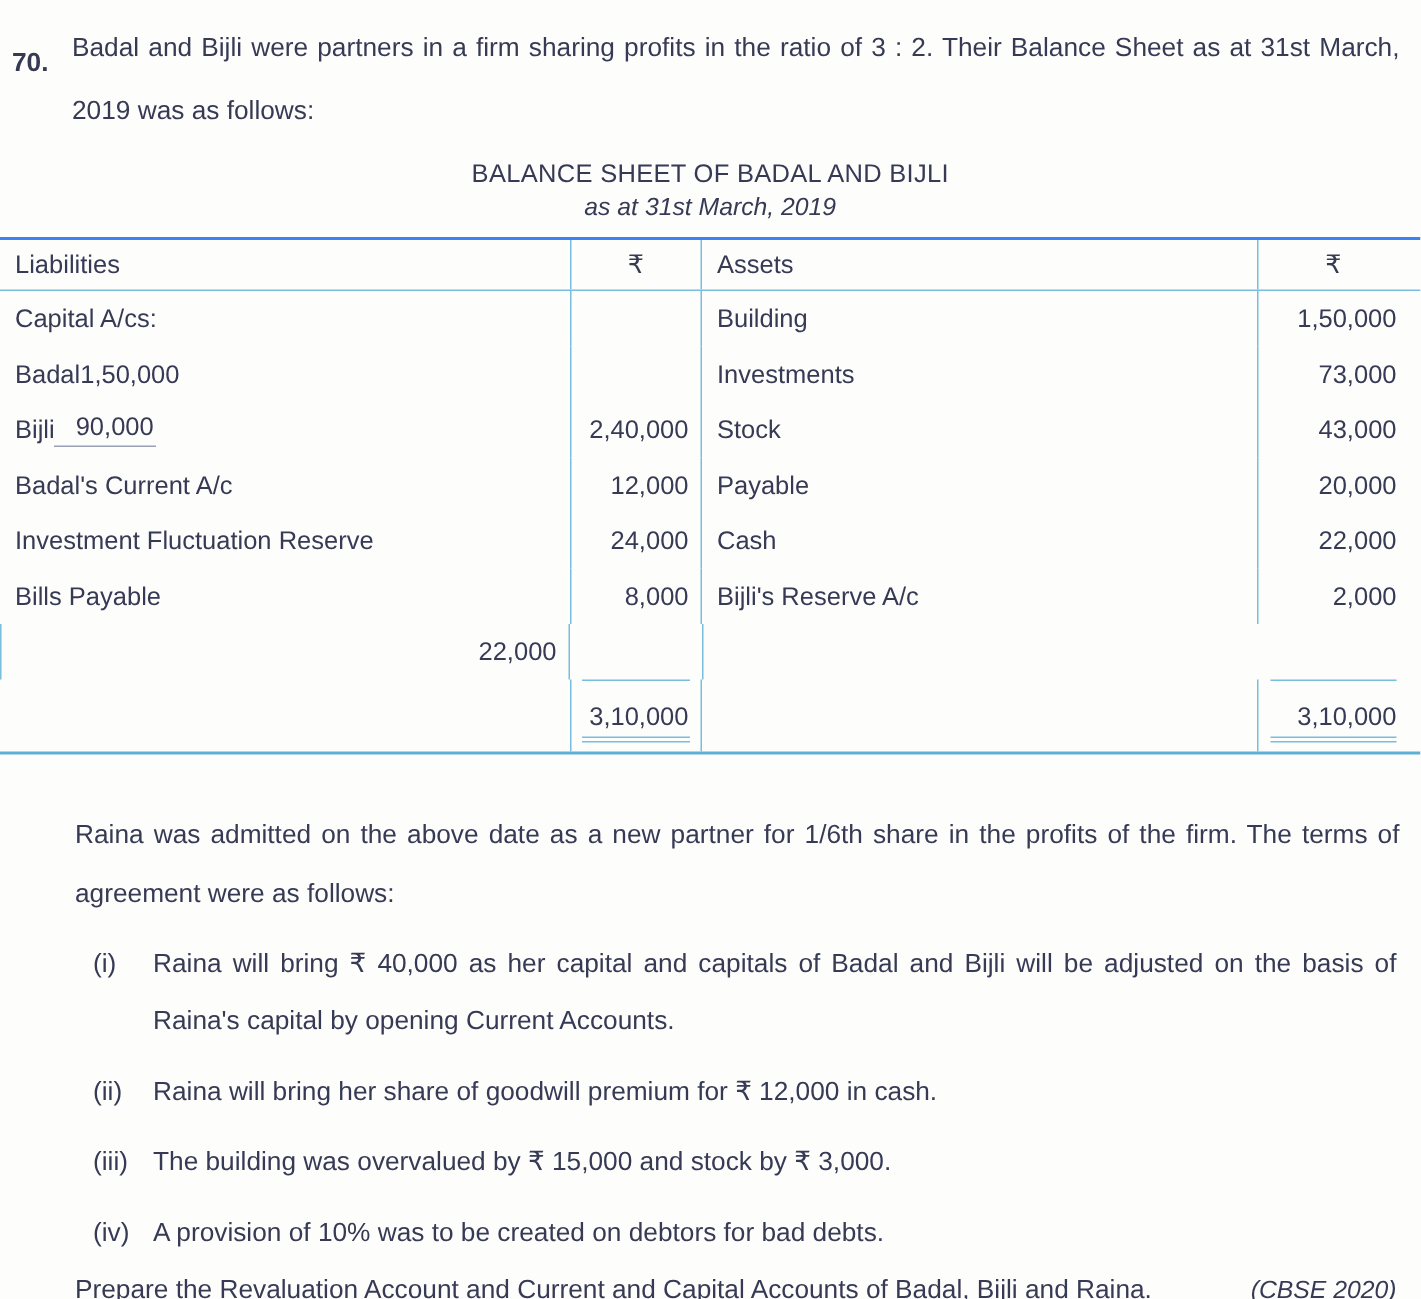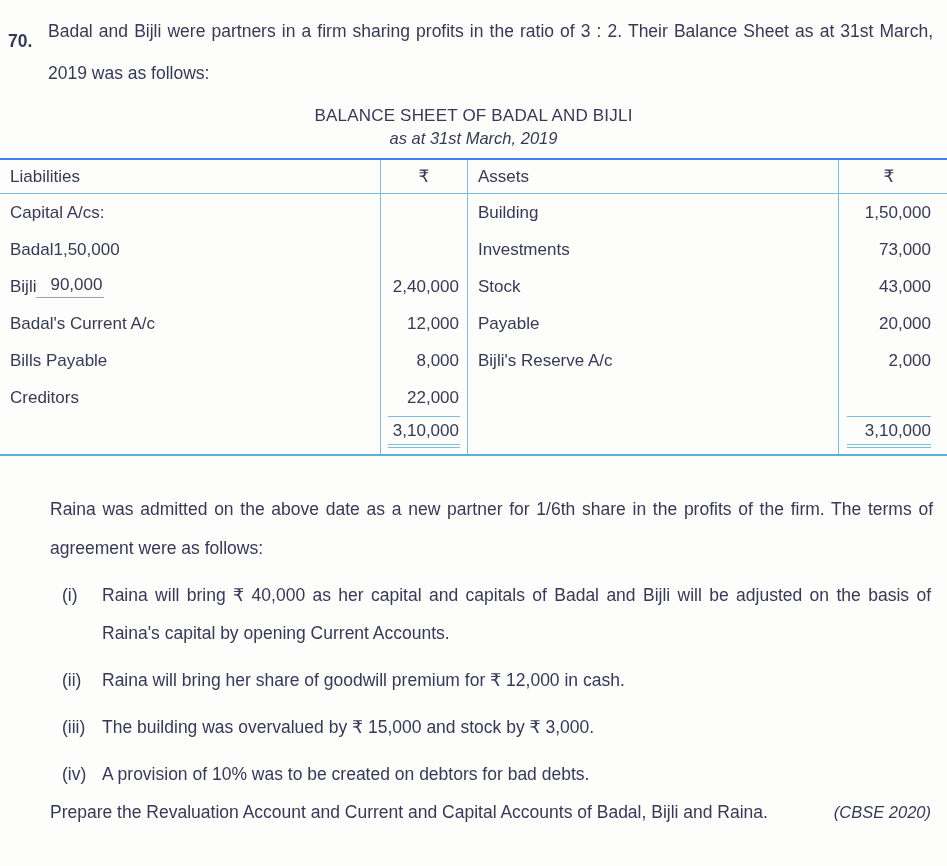--- a/index.html
+++ b/index.html
@@ -59,21 +59,21 @@
   .liab-sub { text-align: right; padding-right: 2px; }
   .liab-sub.u { border-bottom: 1.5px solid #9aa0b5; padding: 0 2px 2px 14px; }
 
   .bs-total-row .bs-cell { height: auto; }
   .total-cell { flex-direction: column; align-items: stretch; padding-bottom: 6px; }
   .total-box {
     border-top: 1.5px solid #79bedd;
     border-bottom: 4px double #79bedd;
     text-align: right;
     font-size: 17px;
-    padding: 4px 0 3px 0;
+    padding: 14px 0 3px 0;
   }
   .c-amt.total-cell .total-box { margin: 0 -1px; padding-right: 1px; }
 
   
   .terms-intro {
     margin: 34px 14px 0 50px;
     font-size: 17.5px;
     line-height: 39px;
     text-align: justify;
   }
@@ -148,36 +148,41 @@
       <div class="bs-row">
         <div class="bs-cell c-liab">
           <span>Badal's Current A/c</span>
           <span class="liab-sub"></span>
         </div>
         <div class="bs-cell c-amt">12,000</div>
         <div class="bs-cell">Payable</div>
         <div class="bs-cell c-asset-amt">20,000</div>
       </div>
 
+      <div class="bs-row">
+        <div class="bs-cell c-liab">
+          <span>Investment Fluctuation Reserve</span>
+          <span class="liab-sub"></span>
+        </div>
+        <div class="bs-cell c-amt">24,000</div>
+        <div class="bs-cell">Cash</div>
+        <div class="bs-cell c-asset-amt">22,000</div>
+      </div>
 
       <div class="bs-row">
         <div class="bs-cell c-liab">
           <span>Bills Payable</span>
           <span class="liab-sub"></span>
         </div>
         <div class="bs-cell c-amt">8,000</div>
         <div class="bs-cell">Bijli's Reserve A/c</div>
         <div class="bs-cell c-asset-amt">2,000</div>
       </div>
 
       <div class="bs-row">
-        <div class="bs-cell c-liab">
-          <span>Creditors</span>
-          <span class="liab-sub"></span>
-        </div>
         <div class="bs-cell c-amt">22,000</div>
         <div class="bs-cell"></div>
         <div class="bs-cell c-asset-amt"></div>
       </div>
 
       <div class="bs-row bs-total-row">
         <div class="bs-cell"></div>
         <div class="bs-cell c-amt total-cell">
           <div class="total-box">3,10,000</div>
         </div>

